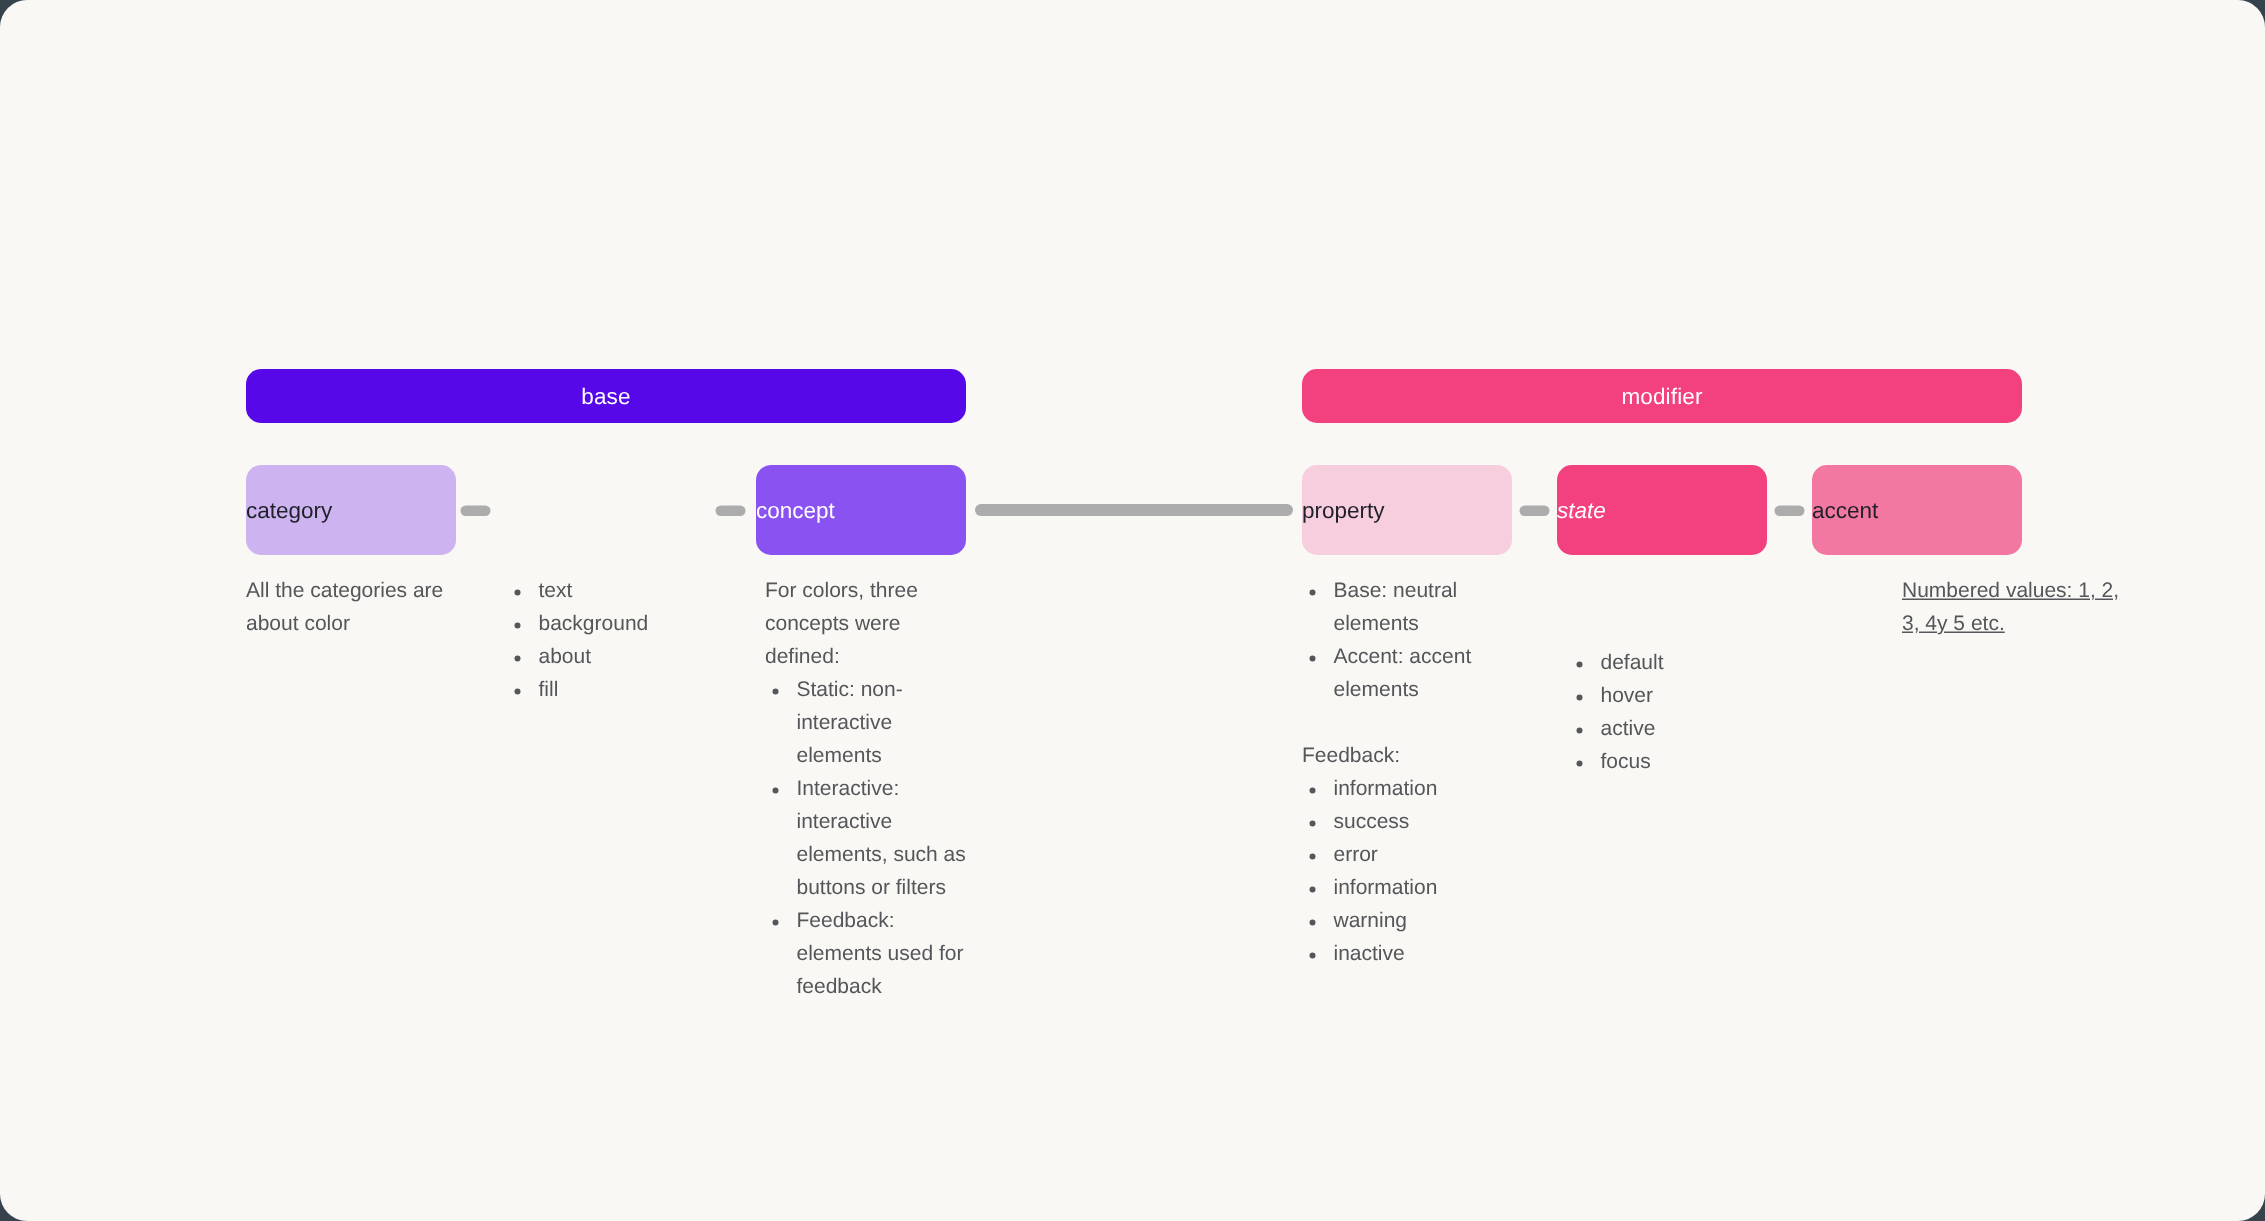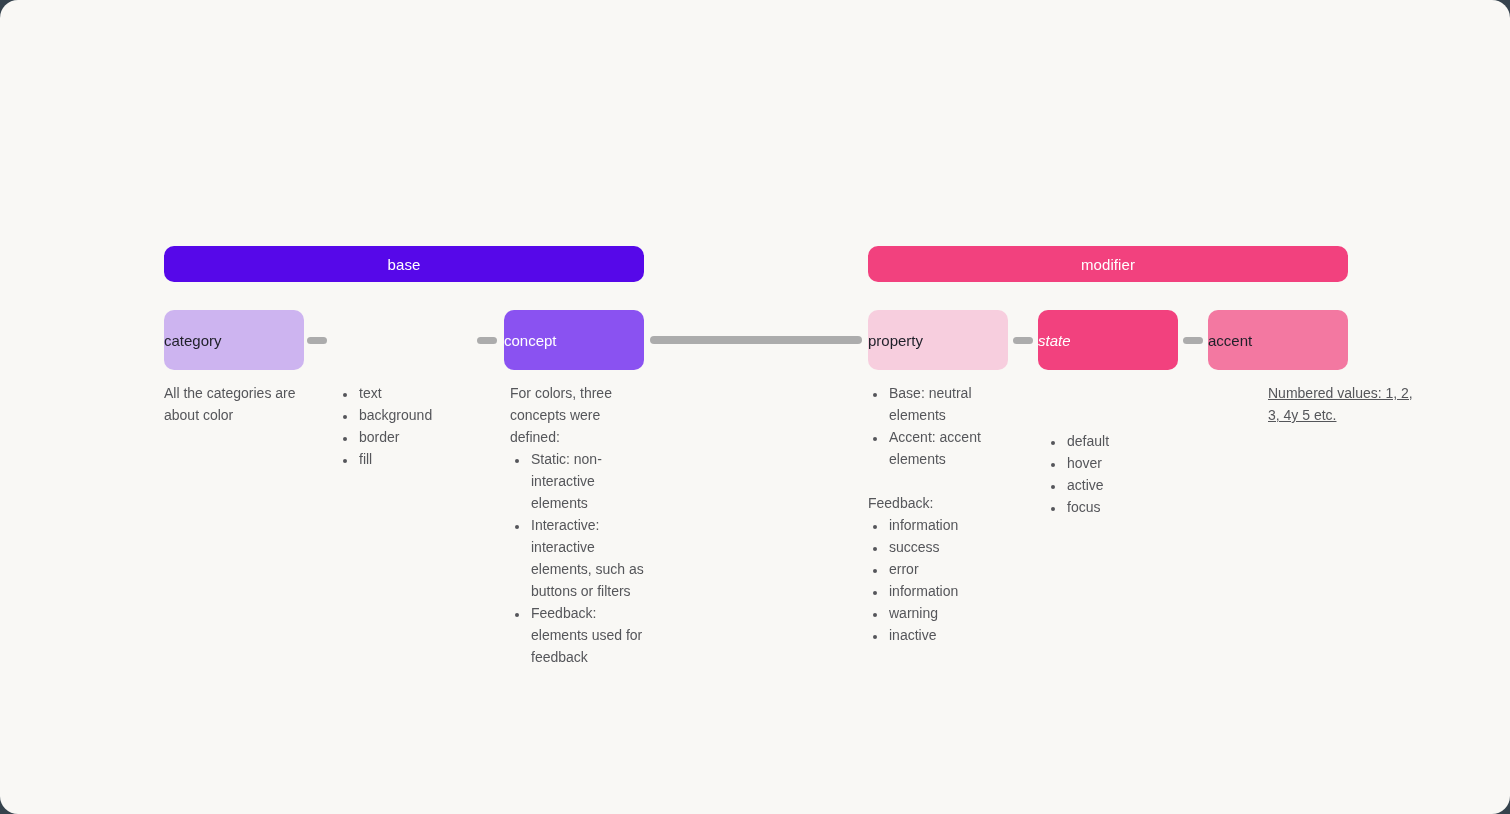--- a/index.html
+++ b/index.html
@@ -140,21 +140,21 @@
     <span>accent</span>
   </div>
 
   <div class="notes notes-category">
       <p class="note-p">All the categories are about color</p>
     </div>
   <div class="notes notes-property">
       <ul class="note-ul">
         <li>text</li>
         <li>background</li>
-        <li>border</li>
+        <li>about</li>
         <li>fill</li>
       </ul>
     </div>
   <div class="notes notes-concept">
       <p class="note-p">For colors, three concepts were defined:</p>
       <ul class="note-ul">
         <li>Static: non-interactive elements</li>
         <li>Interactive: interactive elements, such as buttons or filters</li>
         <li>Feedback: elements used for feedback</li>
       </ul>

